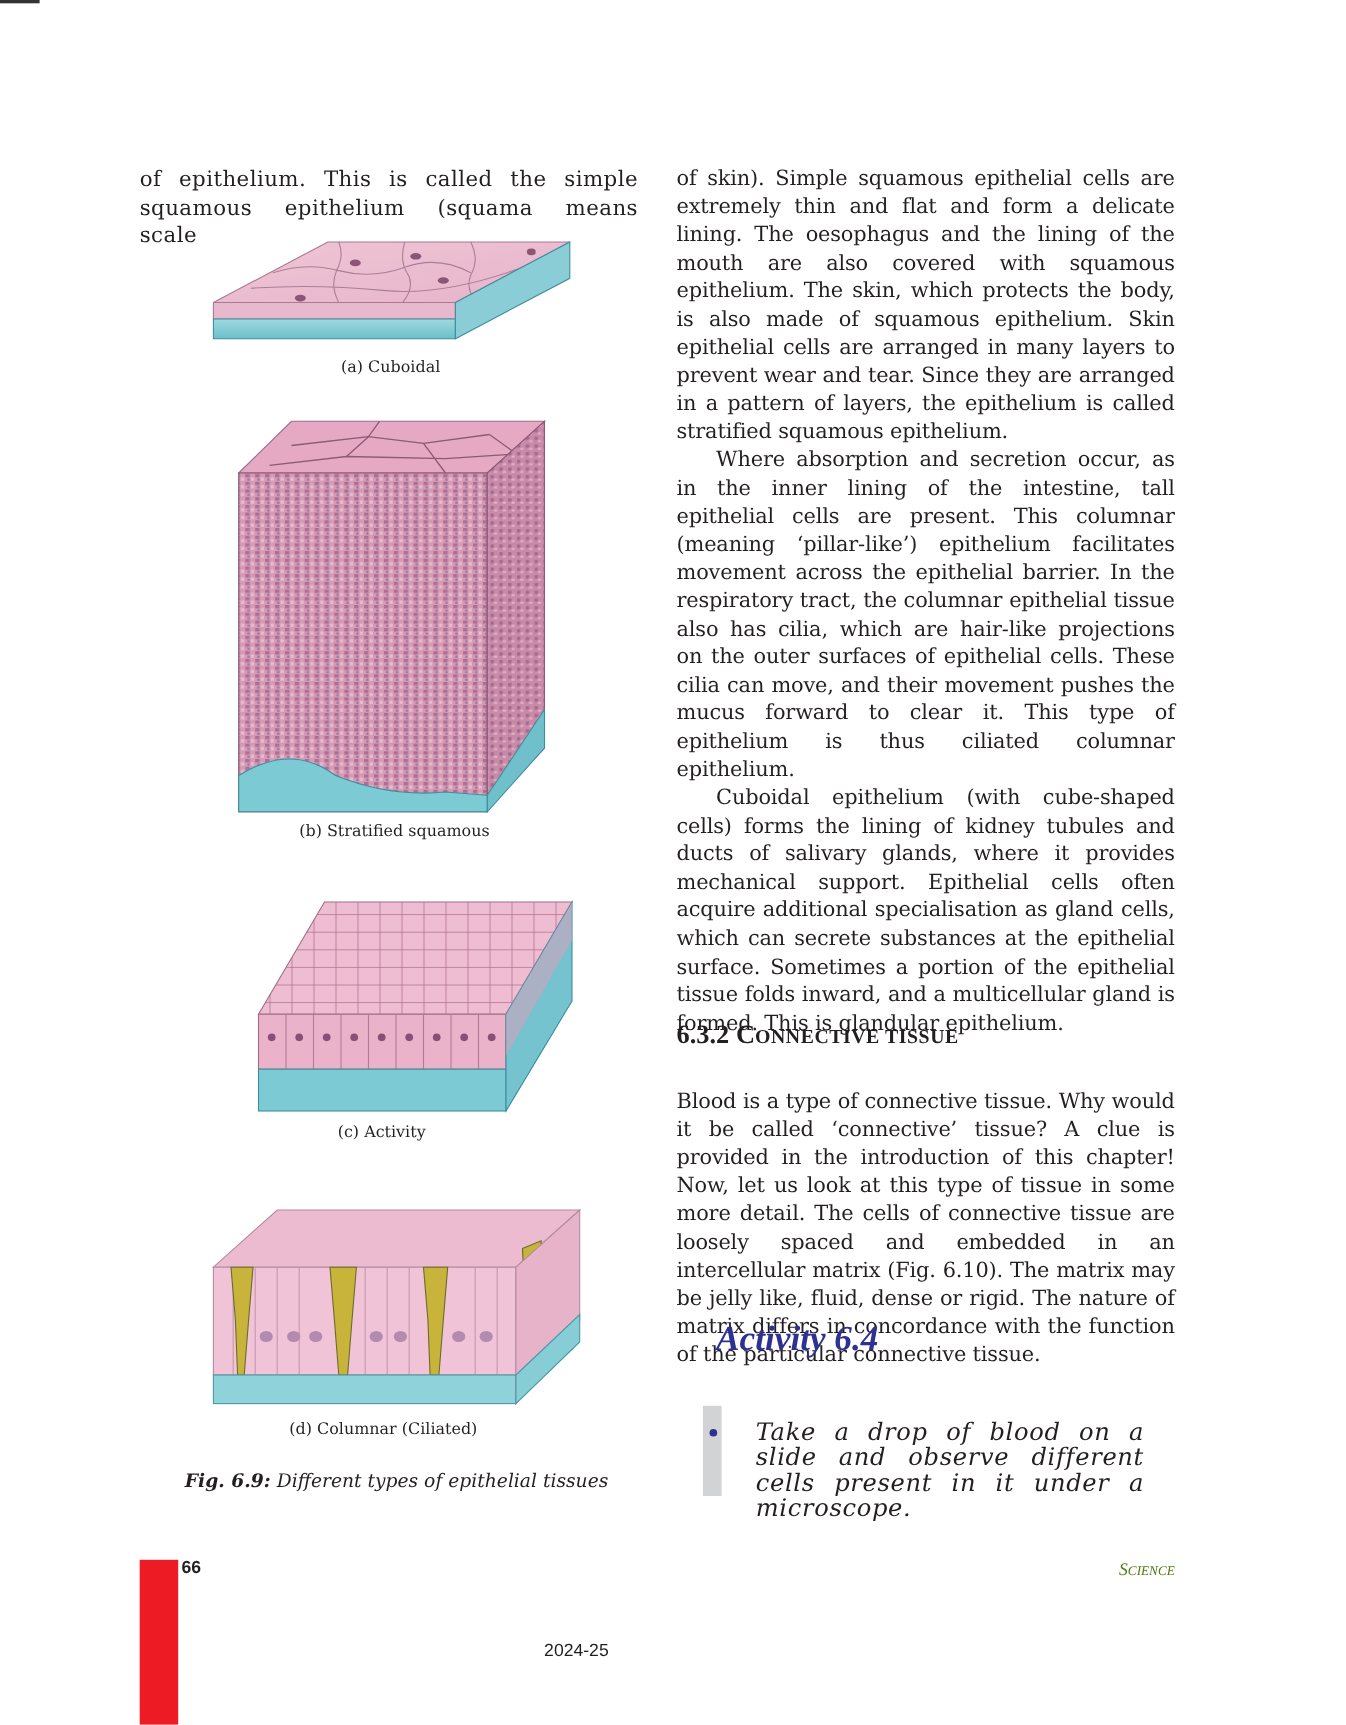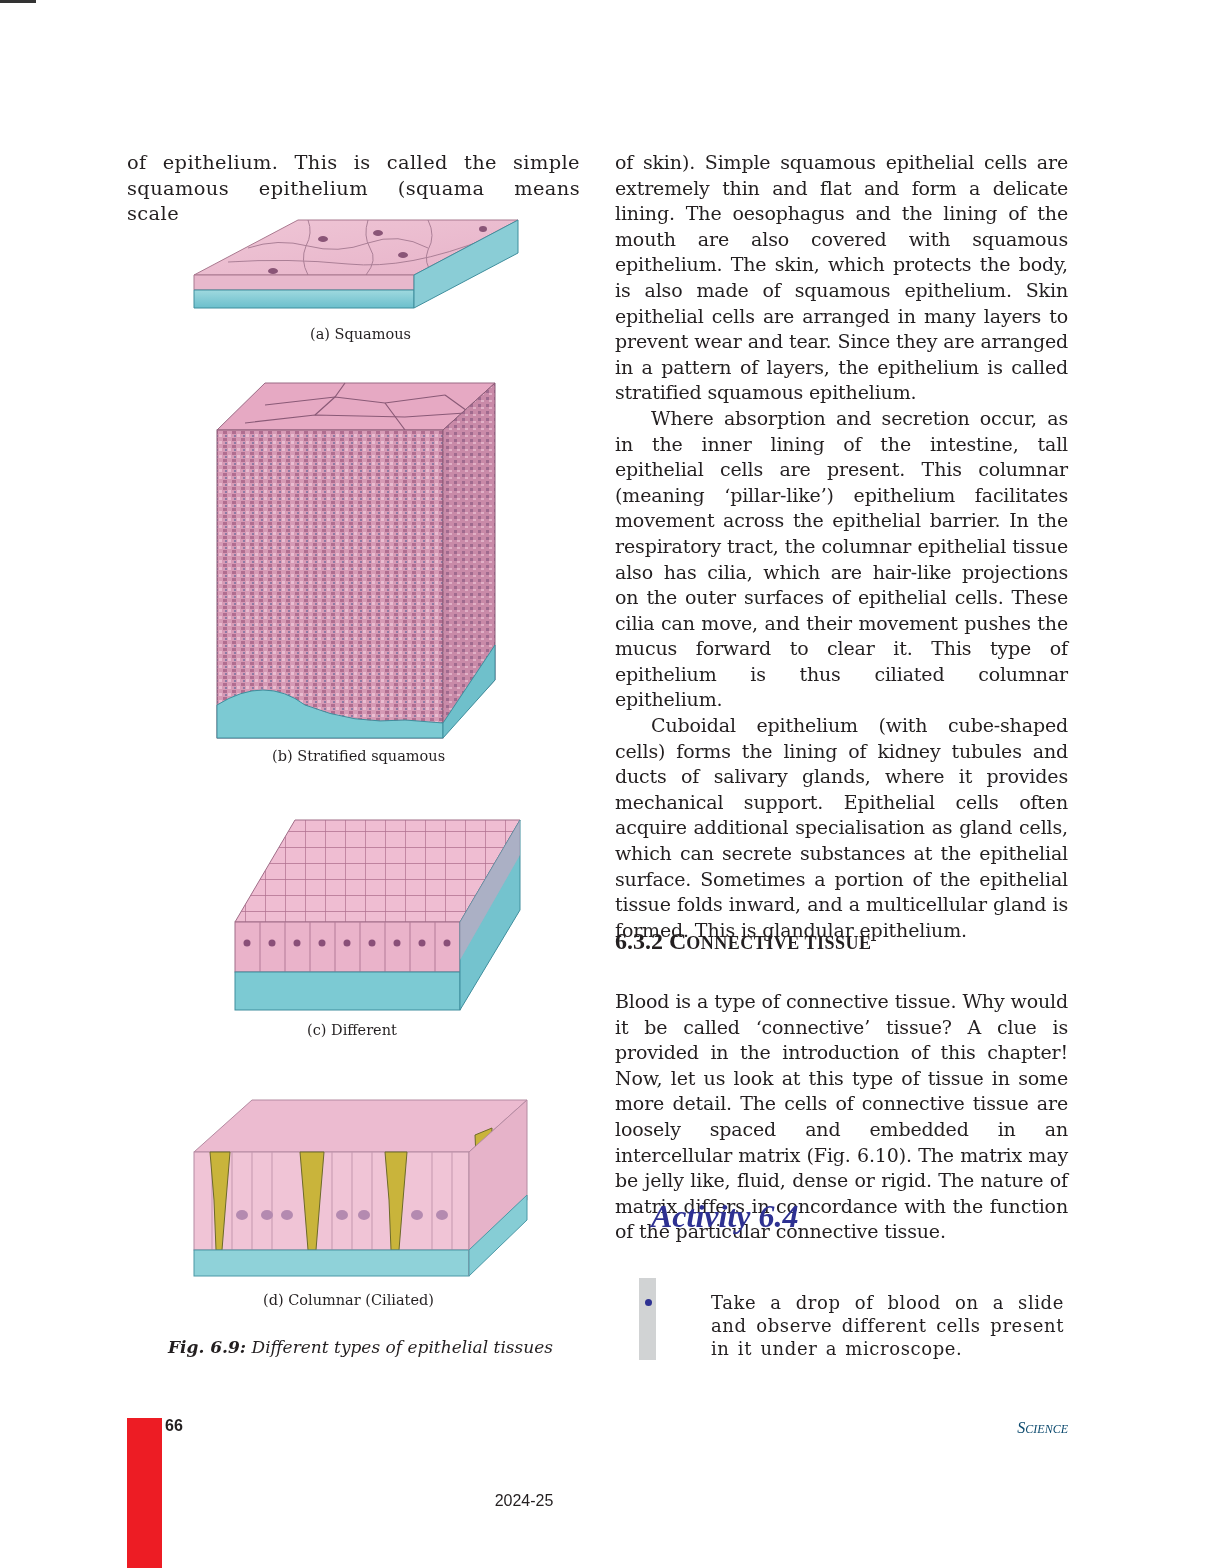--- a/index.html
+++ b/index.html
@@ -16,28 +16,28 @@
   .figure { position:absolute; display:block; }
   .fig-caption { position:absolute; font-size:14.5px; font-family:"DejaVu Serif",serif; color:#231f20; text-align:center; white-space:nowrap; }
 
   .section-heading { position:absolute; left:615px; top:928px; font-family:"Liberation Serif",serif; font-weight:bold; font-size:24px; color:#231f20; }
   .section-heading .sc-big { font-size:24px; }
   .section-heading .sc-small { font-size:18px; letter-spacing:0.5px; }
 
   .activity-title { position:absolute; left:639px; top:1198px; font-family:"Liberation Serif",serif; font-style:italic; font-weight:bold; font-size:32px; color:#2e3192;margin-left:12px; }
   .activity-bar { position:absolute; left:639px; top:1278px; width:17px; height:82px; background:#d1d3d4; }
   .activity-bullet { position:absolute; left:645px; top:1299px; width:7px; height:7px; border-radius:50%; background:#2e3192; }
-  .activity-text { position:absolute; left:711px; top:1291px; width:353px; font-size:18px; line-height:23px; text-align:justify; letter-spacing:0.6px; word-spacing:2px; }
+  .activity-text { position:absolute; left:687px; top:1291px; width:353px; font-size:22px; line-height:23px; text-align:justify; letter-spacing:0.6px; word-spacing:2px;font-style:italic; }
 
   .fig-title { position:absolute; left:168px; top:1337px; font-size:17px; font-family:"DejaVu Serif",serif; font-style:italic; white-space:nowrap; }
   .fig-title b { font-weight:bold; }
 
   .red-strip { position:absolute; left:127px; top:1418px; width:35px; height:150px; background:#ed1c24; }
   .page-number { position:absolute; left:165px; top:1417px; font-family:"Liberation Sans",sans-serif; font-weight:bold; font-size:16px; color:#231f20; }
-  .running-head { position:absolute; right:156px; top:1419px; font-family:"Liberation Serif",serif; font-style:italic; font-size:16px; color:#0c4a6e; }
+  .running-head { position:absolute; right:156px; top:1419px; font-family:"Liberation Serif",serif; font-style:italic; font-size:16px; color:#4d7c0f; }
   .running-head .small { font-size:12px; }
   .year { position:absolute; left:0; width:1048px; top:1492px; text-align:center; font-family:"Liberation Sans",sans-serif; font-size:16px; color:#231f20; }
 </style>
 </head>
 <body>
 
 <div class="corner-mark"></div>
 
 <div class="col left-col">
   <p class="para">of epithelium. This is called the simple squamous epithelium (squama means scale</p>
@@ -66,21 +66,21 @@
     <ellipse cx="135" cy="41" rx="5" ry="3"></ellipse>
       <ellipse cx="190" cy="35" rx="5" ry="3"></ellipse>
     <ellipse cx="215" cy="57" rx="5" ry="3"></ellipse>
       <ellipse cx="85" cy="73" rx="5" ry="3"></ellipse>
     <ellipse cx="295" cy="31" rx="4" ry="3"></ellipse>
   </g>
   <polygon points="6,77 226,77 226,92 6,92" fill="#e8b8cc" stroke="#a9798f" stroke-width="1"></polygon>
   <polygon points="6,92 226,92 226,110 6,110" fill="url(#blueSide)" stroke="#3f8e9d" stroke-width="1"></polygon>
   <polygon points="226,77 330,22 330,55 226,110" fill="#8acdd6" stroke="#3f8e9d" stroke-width="1"></polygon>
 </svg>
-<div class="fig-caption" style="left:310px; top:326px;">(a) Squamous</div>
+<div class="fig-caption" style="left:310px; top:326px;">(a) Cuboidal</div>
 
 <svg class="figure" style="left:205px; top:375px;" width="300" height="365" viewBox="0 0 300 365">
   <defs>
     <pattern id="cellTex" width="9" height="7" patternUnits="userSpaceOnUse">
       <rect width="9" height="7" fill="#d69ab5"></rect>
       <rect x="0" y="0" width="4" height="3" fill="#b06d90"></rect>
       <rect x="5" y="3" width="3" height="3" fill="#e9bcd0"></rect>
       <rect x="2" y="4" width="2" height="2" fill="#8c7aa3"></rect>
     </pattern>
     <pattern id="cellTexSide" width="8" height="7" patternUnits="userSpaceOnUse">
@@ -129,21 +129,21 @@
       <circle cx="142" cy="128" r="3.5"></circle>
       <circle cx="167" cy="128" r="3.5"></circle>
     <circle cx="192" cy="128" r="3.5"></circle>
       <circle cx="217" cy="128" r="3.5"></circle>
       <circle cx="242" cy="128" r="3.5"></circle>
   </g>
   <rect x="30" y="157" width="225" height="38" fill="#7ccad3" stroke="#3f8e9d" stroke-width="1"></rect>
   <polygon points="255,107 315,5 315,95 255,195" fill="#74c3ce" stroke="#3f8e9d" stroke-width="1"></polygon>
   <polygon points="255,107 315,5 315,40 255,145" fill="#d9a1bd" opacity="0.55"></polygon>
 </svg>
-<div class="fig-caption" style="left:307px; top:1022px;">(c) Different</div>
+<div class="fig-caption" style="left:307px; top:1022px;">(c) Activity</div>
 
 <svg class="figure" style="left:192px; top:1090px;" width="340" height="190" viewBox="0 0 340 190">
   <polygon points="2,62 60,10 335,10 277,62" fill="#ecbbd0" stroke="#b48aa1" stroke-width="1"></polygon>
   <rect x="2" y="62" width="275" height="98" fill="#f0c4d6" stroke="#b48aa1" stroke-width="1"></rect>
   <g stroke="#c497ae" stroke-width="1">
     <line x1="20" y1="62" x2="20" y2="160"></line>
       <line x1="40" y1="62" x2="40" y2="160"></line>
     <line x1="60" y1="62" x2="60" y2="160"></line>
       <line x1="80" y1="62" x2="80" y2="160"></line>
     <line x1="140" y1="62" x2="140" y2="160"></line>

